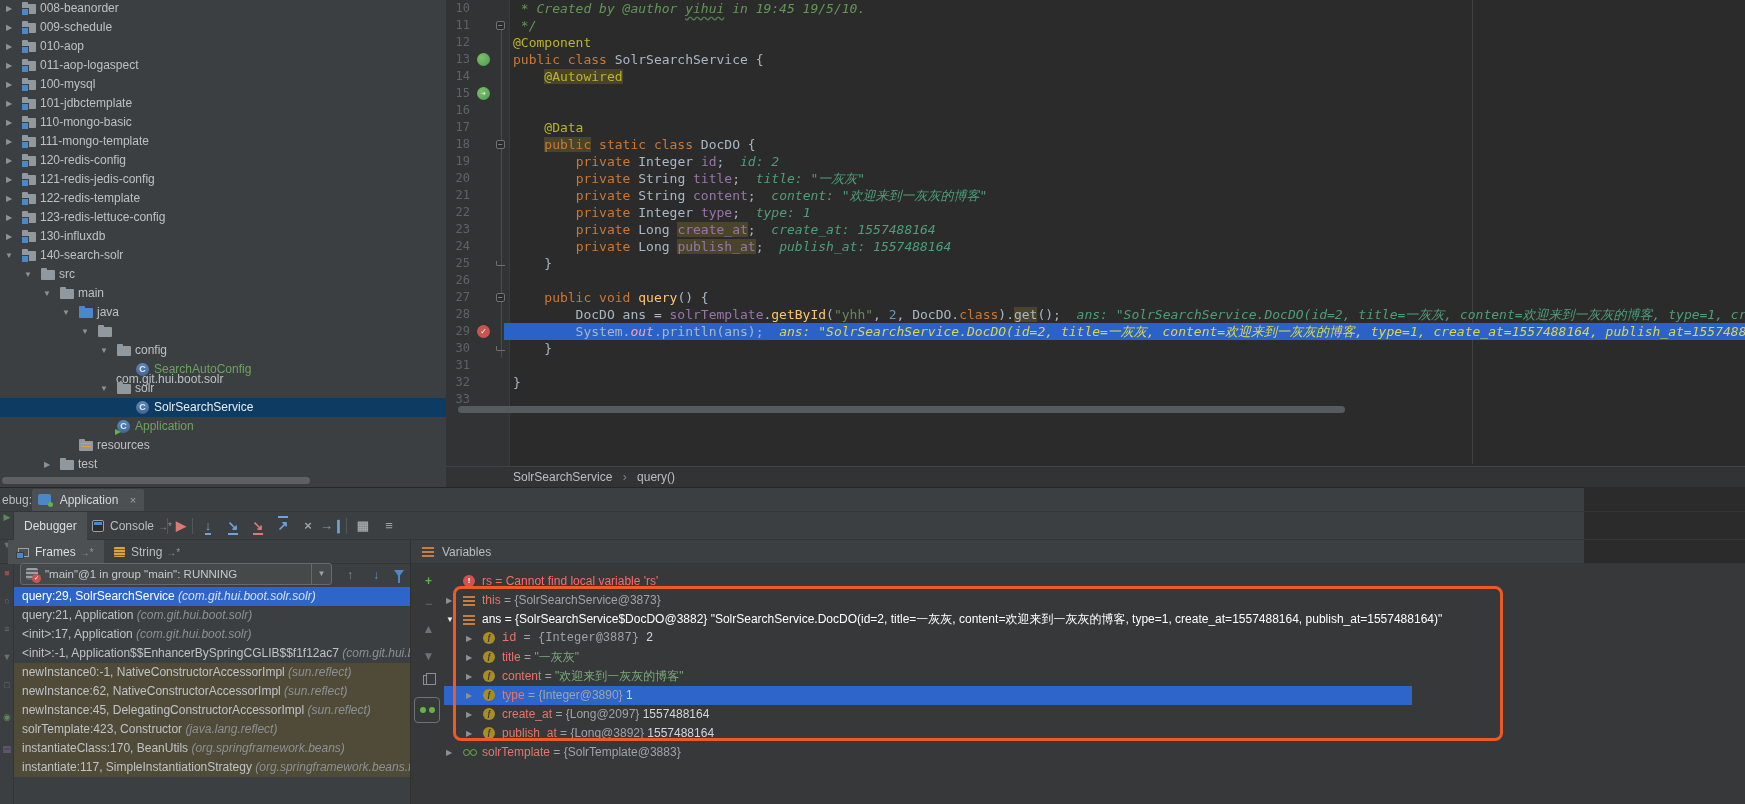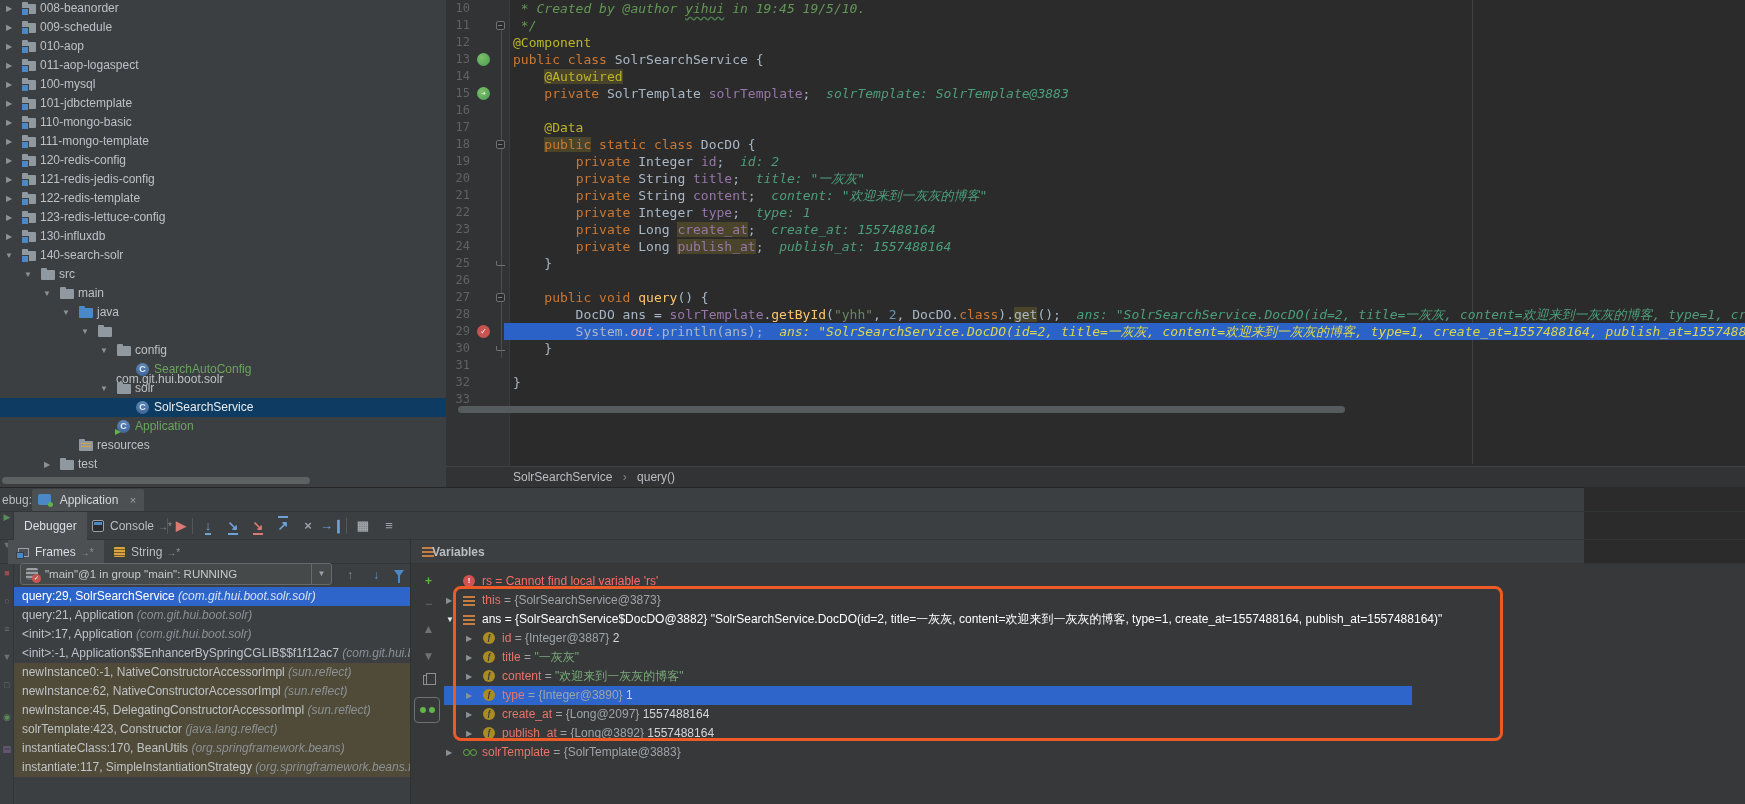--- a/index.html
+++ b/index.html
@@ -132,21 +132,21 @@
   .frame-row.lib { background:#504B38; }
   .frame-row.sel { background:#2E65CA; }
   .frame-row.sel .fr-m { color:#FFFFFF; }
   .frame-row.sel .fr-p { color:#D5E2F5; }
 
   #left-strip { position:absolute; left:0; top:24px; width:14px; height:293px; border-right:1px solid #333637; }
   .strip-ico { position:absolute; left:0; width:14px; text-align:center; font-size:9px; opacity:.85; }
 
   #vars-divider { position:absolute; left:410px; top:52px; width:1px; height:265px; background:#2F3133; }
   #vars-header { position:absolute; left:411px; top:52px; width:1334px; height:24px; border-bottom:1px solid #333637; }
-  #vars-header .title { position:absolute; left:21px; top:0; height:24px; line-height:24px; color:#BBBEC1;font-weight:bold; }
+  #vars-header .title { position:absolute; left:31px; top:0; height:24px; line-height:24px; color:#BBBEC1; }
   .vlines-ico { position:absolute; width:12px; height:10px;
     background:repeating-linear-gradient(#C77D40 0 2px, transparent 2px 4px); }
   #vars-header .vlines-ico { left:11px; top:7px; }
   #vars-content { position:absolute; left:411px; top:76px; width:1334px; height:241px; background:#36383A; }
   #watch-strip { position:absolute; left:411px; top:76px; width:35px; height:241px; }
   .watch-ico { position:absolute; left:0; width:35px; text-align:center; color:#6E7275; font-size:12px; }
   .watch-ico.green { color:#62B543; font-weight:bold; }
   .copy-ico { position:absolute; left:12px; width:8px; height:10px; border:1px solid #8A8F93; background:#36383A; }
   .copy-ico:after { content:""; position:absolute; left:2px; top:-3px; width:8px; height:10px;
     border:1px solid #8A8F93; background:#36383A; }
@@ -313,21 +313,21 @@
   <div id="editor" class="abs">
     <div id="gutter-bg" class="abs"></div>
     <div id="fold-guide" class="abs"></div>
     <div id="guide-line" class="abs"></div>
     <div id="code-lines">
         <div class="code-line" style="top: 0px;"><span class="num">10</span><span class="code"><span class="cs-c"> * Created by @author </span><span class="cs-cw">yihui</span><span class="cs-c"> in 19:45 19/5/10.</span></span></div>
         <div class="code-line" style="top: 17px;"><span class="num">11</span><span class="fold-box">−</span><span class="code"><span class="cs-c"> */</span></span></div>
         <div class="code-line" style="top: 34px;"><span class="num">12</span><span class="code"><span class="cs-a">@Component</span></span></div>
         <div class="code-line" style="top: 51px;"><span class="num">13</span><span class="gut-ico bean"></span><span class="code"><span class="cs-k">public class </span><span class="cs-t">SolrSearchService </span><span class="cs-t">{</span></span></div>
         <div class="code-line" style="top: 68px;"><span class="num">14</span><span class="code"><span class="cs-t">    </span><span class="cs-ahl">@Autowired</span></span></div>
-        <div class="code-line" style="top: 85px;"><span class="num">15</span><span class="gut-ico bean-nav"></span><span class="code"><span class="cs-t">    </span><span class="cs-k">private </span><span class="cs-t">SolrTemplate </span><span class="cs-f">solrTemplate</span><span class="cs-t">;</span><span class="cs-h">  solrTemplate: SolrTemplate@3883</span></span></div>
+        <div class="code-line" style="top: 85px;"><span class="num">15</span><span class="gut-ico bean-nav"></span></div>
         <div class="code-line" style="top: 102px;"><span class="num">16</span><span class="code"></span></div>
         <div class="code-line" style="top: 119px;"><span class="num">17</span><span class="code"><span class="cs-t">    </span><span class="cs-a">@Data</span></span></div>
         <div class="code-line" style="top: 136px;"><span class="num">18</span><span class="fold-box">−</span><span class="code"><span class="cs-t">    </span><span class="cs-khl">public</span><span class="cs-k"> static class </span><span class="cs-t">DocDO </span><span class="cs-t">{</span></span></div>
         <div class="code-line" style="top: 153px;"><span class="num">19</span><span class="code"><span class="cs-t">        </span><span class="cs-k">private </span><span class="cs-t">Integer </span><span class="cs-f">id</span><span class="cs-t">;</span><span class="cs-h">  id: 2</span></span></div>
         <div class="code-line" style="top: 170px;"><span class="num">20</span><span class="code"><span class="cs-t">        </span><span class="cs-k">private </span><span class="cs-t">String </span><span class="cs-f">title</span><span class="cs-t">;</span><span class="cs-h">  title: "一灰灰"</span></span></div>
         <div class="code-line" style="top: 187px;"><span class="num">21</span><span class="code"><span class="cs-t">        </span><span class="cs-k">private </span><span class="cs-t">String </span><span class="cs-f">content</span><span class="cs-t">;</span><span class="cs-h">  content: "欢迎来到一灰灰的博客"</span></span></div>
         <div class="code-line" style="top: 204px;"><span class="num">22</span><span class="code"><span class="cs-t">        </span><span class="cs-k">private </span><span class="cs-t">Integer </span><span class="cs-f">type</span><span class="cs-t">;</span><span class="cs-h">  type: 1</span></span></div>
         <div class="code-line" style="top: 221px;"><span class="num">23</span><span class="code"><span class="cs-t">        </span><span class="cs-k">private </span><span class="cs-t">Long </span><span class="cs-fhl">create_at</span><span class="cs-t">;</span><span class="cs-h">  create_at: 1557488164</span></span></div>
         <div class="code-line" style="top: 238px;"><span class="num">24</span><span class="code"><span class="cs-t">        </span><span class="cs-k">private </span><span class="cs-t">Long </span><span class="cs-fhl">publish_at</span><span class="cs-t">;</span><span class="cs-h">  publish_at: 1557488164</span></span></div>
         <div class="code-line" style="top: 255px;"><span class="num">25</span><span class="fold-end"></span><span class="code"><span class="cs-t">    </span><span class="cs-t">}</span></span></div>
@@ -442,21 +442,21 @@
           <span class="rowtxt" style="left: 36px;"><span class="vp-nm">this</span><span class="vp-eq"> =  </span><span class="vp-ref">{SolrSearchService@3873}</span></span>
         </div>
         <div class="var-row sel" style="top: 46px;">
           <span class="exp" style="left: 0px;">▼</span>
           <span class="vico value" style="left: 17px;"></span>
           <span class="rowtxt" style="left: 36px;"><span class="vp-nm">ans</span><span class="vp-eq"> = </span><span class="vp-ref">{SolrSearchService$DocDO@3882} </span><span class="vp-str">"SolrSearchService.DocDO(id=2, title=一灰灰, content=欢迎来到一灰灰的博客, type=1, create_at=1557488164, publish_at=1557488164)"</span></span>
         </div>
         <div class="var-row" style="top: 65px;">
           <span class="exp" style="left: 20px;">▶</span>
           <span class="vico field" style="left: 37px;">f</span>
-          <span class="rowtxt" style="left: 56px;"><span class="vp-nm">id</span><span class="vp-eq"> = </span><span class="vp-ref">{Integer@3887} </span><span class="vp-val">2</span></span>
+          <span class="rowtxt" style="left: 56px; font-family: Liberation Mono, monospace;"><span class="vp-nm">id</span><span class="vp-eq"> = </span><span class="vp-ref">{Integer@3887} </span><span class="vp-val">2</span></span>
         </div>
         <div class="var-row" style="top: 84px;">
           <span class="exp" style="left: 20px;">▶</span>
           <span class="vico field" style="left: 37px;">f</span>
           <span class="rowtxt" style="left: 56px;"><span class="vp-nm">title</span><span class="vp-eq"> = </span><span class="vp-str">"一灰灰"</span></span>
         </div>
         <div class="var-row" style="top: 103px;">
           <span class="exp" style="left: 20px;">▶</span>
           <span class="vico field" style="left: 37px;">f</span>
           <span class="rowtxt" style="left: 56px;"><span class="vp-nm">content</span><span class="vp-eq"> = </span><span class="vp-str">"欢迎来到一灰灰的博客"</span></span>

